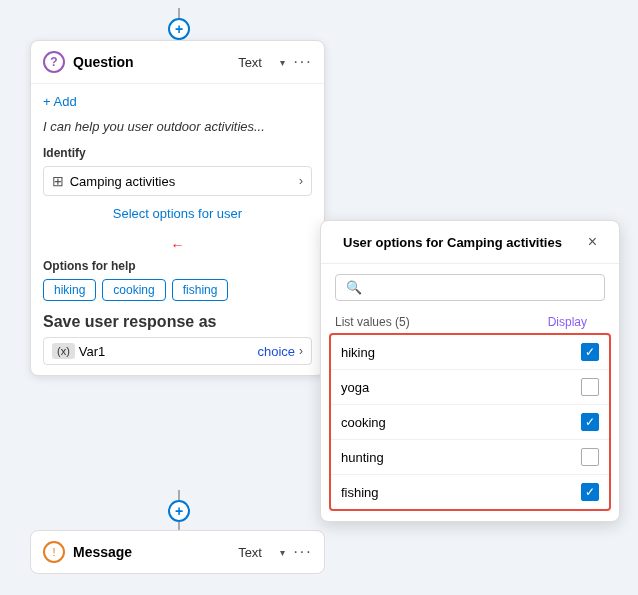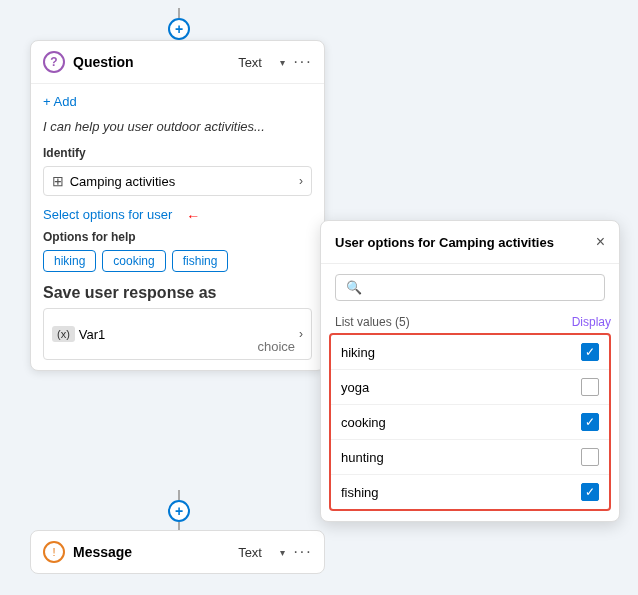--- a/index.html
+++ b/index.html
@@ -140,20 +140,21 @@
     }
 
     .select-options-link {
       color: #0078d4;
       font-size: 13px;
       cursor: pointer;
       margin-bottom: 8px;
       display: flex;
       align-items: center;
       gap: 14px;
+      flex-direction: column;
     }
     .arrow-right {
       color: red;
       font-size: 14px;
     }
 
     .options-label {
       font-size: 12px;
       font-weight: 600;
       color: #333;
@@ -196,22 +197,21 @@
       padding: 2px 5px;
       font-size: 11px;
       color: #333;
     }
     .var-name {
       font-size: 13px;
       flex: 1;
     }
     .choice-label {
       font-size: 13px;
-      color: #737373;
-      margin-top: 25px;
+      color: #1d4ed8;
     }
 
     
     .message-card {
       position: absolute;
       top: 530px;
       left: 30px;
       width: 295px;
       background: white;
       border: 1px solid #ddd;
@@ -247,21 +247,21 @@
       width: 300px;
       background: white;
       border: 1px solid #ddd;
       border-radius: 8px;
       box-shadow: 0 4px 16px rgba(0,0,0,0.15);
       z-index: 10;
     }
     .popup-header {
       display: flex;
       align-items: center;
-      padding: 12px 14px;
+      padding: 12px 22px;
       border-bottom: 1px solid #eee;
       gap: 8px;
     }
     .popup-title {
       font-size: 13px;
       font-weight: 600;
       flex: 1;
     }
     .popup-close {
       color: #555;
@@ -286,21 +286,21 @@
       border: none;
       outline: none;
       font-size: 13px;
       width: 100%;
       color: #999;
     }
 
     .list-header {
       display: flex;
       align-items: center;
-      padding: 4px 8px 4px 14px;
+      padding: 4px 32px 4px 14px;
       font-size: 12px;
       color: #555;
     }
     .list-header-label {
       flex: 1;
     }
     .list-header-display {
       font-size: 12px;
       color: #8b5cf6;
     }

